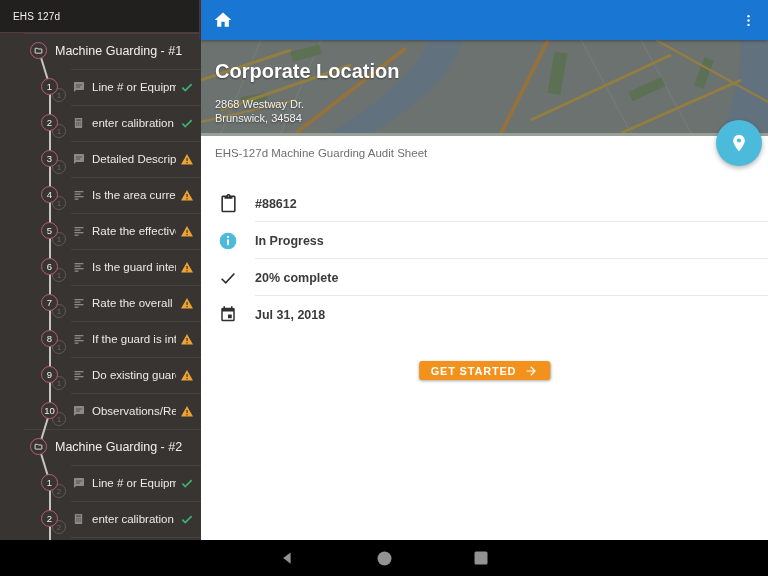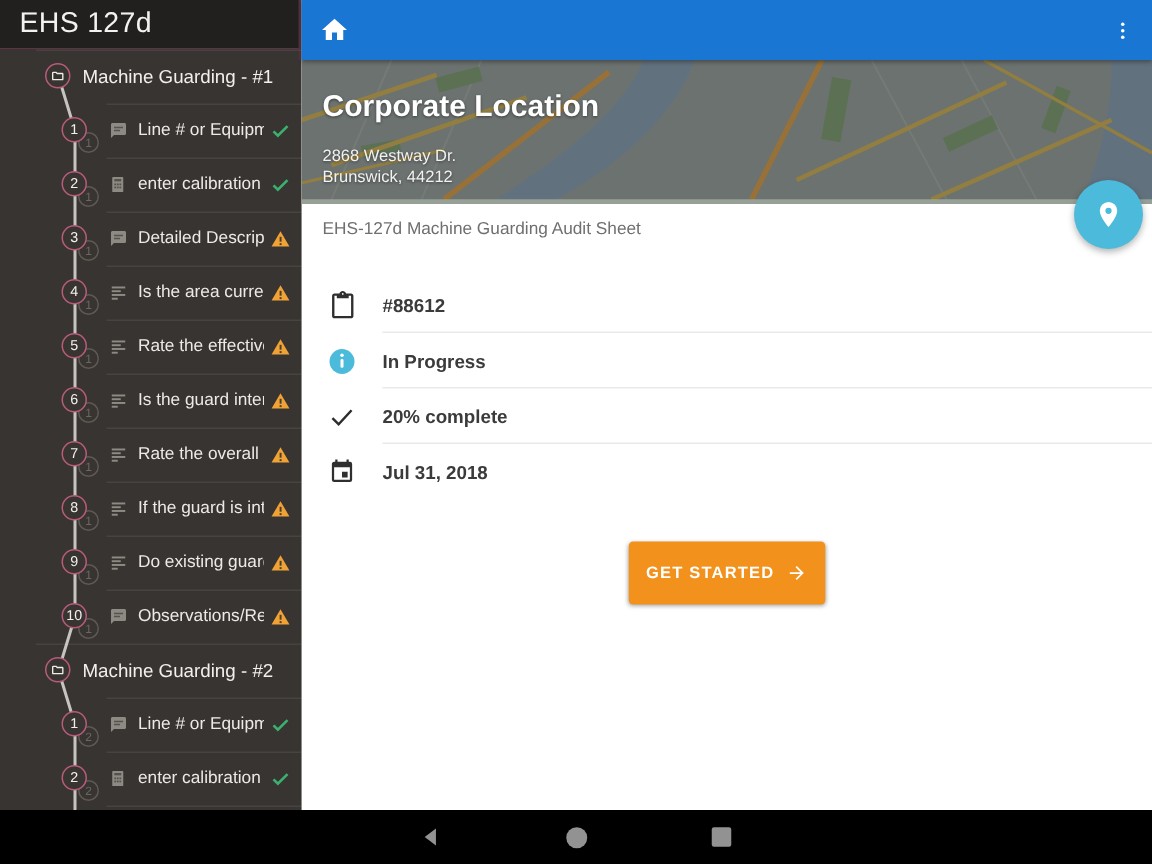--- a/index.html
+++ b/index.html
@@ -3,21 +3,21 @@
 <meta charset="utf-8">
 <style>
   html,body{margin:0;padding:0;background:#000;}
   body{width:768px;height:576px;overflow:hidden;font-family:"Liberation Sans",sans-serif;-webkit-font-smoothing:antialiased;}
   .app{position:relative;width:768px;height:576px;background:#000;}
 
   
   .sidebar{position:absolute;left:0;top:0;width:201px;height:540px;background:#383431;overflow:hidden;}
   .sidebar::after{content:'';position:absolute;right:0;top:0;width:2px;height:40px;background:#53333c;}
   .sb-title{height:32px;background:#221f1f;border-bottom:1px solid #573741;display:flex;align-items:center;
-            padding-left:13px;color:#f4f2f0;font-size:19px;font-weight:500;letter-spacing:.2px;}
+            padding-left:13px;color:#f4f2f0;font-size:10px;font-weight:500;letter-spacing:.2px;}
   .sb-list{position:relative;height:507px;margin-left:24px;}
   .sb-timeline{position:absolute;left:0;top:0;z-index:0;}
   .sb-row{position:relative;height:36px;display:flex;align-items:center;z-index:1;}
   .sb-section::before{content:'';position:absolute;left:0;right:0;top:0;height:1px;background:rgba(255,255,255,.07);}
   .sb-item::before{content:'';position:absolute;left:47px;right:0;top:0;height:1px;background:rgba(255,255,255,.08);}
   .sb-row:first-child::before{display:none;}
   .sb-circle{position:absolute;width:15px;height:15px;border:1.5px solid var(--timeline-pink);border-radius:50%;
              background:#383431;display:flex;align-items:center;justify-content:center;color:#f2f0ed;
              font-size:9.5px;z-index:2;}
   .sb-num{left:17px;top:9px;}
@@ -41,21 +41,21 @@
   .map-title{font-size:20px;font-weight:bold;text-shadow:0 1px 2px rgba(0,0,0,.45);}
   .map-addr{margin-top:15px;font-size:11px;line-height:1.25;color:#f2f2f2;text-shadow:0 1px 2px rgba(0,0,0,.45);}
   .fab{position:absolute;top:120px;right:6px;width:46px;height:46px;border-radius:50%;background:var(--fab-blue);
        display:flex;align-items:center;justify-content:center;z-index:4;box-shadow:0 2px 5px rgba(0,0,0,.3);border:none;}
   .subtitle{position:absolute;top:147px;left:14px;color:#6f6f6f;font-size:11.5px;}
   .info-list{position:absolute;top:185px;left:0;right:0;}
   .info-row{height:37px;display:flex;align-items:center;position:relative;font-weight:bold;}
   .info-row .ico{width:54px;display:flex;justify-content:center;flex:none;}
   .info-val{font-size:12.5px;color:#3b3b3b;}
   .info-row:not(:last-child)::after{content:'';position:absolute;left:54px;right:0;bottom:0;height:1px;background:#e9e9e9;}
-  .cta{position:absolute;top:361px;left:50%;transform:translateX(-50%);height:42px;background:var(--button-orange);
+  .cta{position:absolute;top:361px;left:50%;transform:translateX(-50%);height:19px;background:var(--button-orange);
        border:none;border-radius:3px;color:#fff;font-weight:bold;font-size:11px;letter-spacing:.8px;
        display:flex;align-items:center;padding:0 12px;box-shadow:0 1px 3px rgba(0,0,0,.35);font-family:inherit;cursor:pointer;}
   .cta .arrow{display:flex;margin-left:8px;}
 
   
   .navbar{position:absolute;left:0;top:540px;width:768px;height:36px;background:#000;
           display:flex;align-items:center;justify-content:center;gap:82px;}
   .navbar span{display:flex;}
   .icon{display:inline-flex;align-items:center;justify-content:center;}
 </style>
@@ -396,21 +396,21 @@
         <g fill="none" stroke="#dc9e41" stroke-width="3.6">
           <path d="M95 93 L205 8"></path>
             <path d="M300 93 L347 0"></path>
         </g>
         <rect width="567" height="93" fill="rgba(32,34,42,0.36)"></rect>
       </svg>
       <div class="map-info">
         <div class="map-title">Corporate Location</div>
         <div class="map-addr">
           <div>2868 Westway Dr.</div>
-          <div>Brunswick, 44212</div>
+          <div>Brunswick, 34584</div>
         </div>
       </div>
     </div>
 
     <button class="fab">
       <span class="icon">
         <svg viewBox="0 0 24 24" width="20" height="20">
             <path fill="#fff" d="M12 2a7 7 0 0 0-7 7c0 5.25 7 13 7 13s7-7.75 7-13a7 7 0 0 0-7-7zm0 9.5A2.5 2.5 0 1 1 14.5 9 2.5 2.5 0 0 1 12 11.5z"></path>
           </svg>
       </span>

